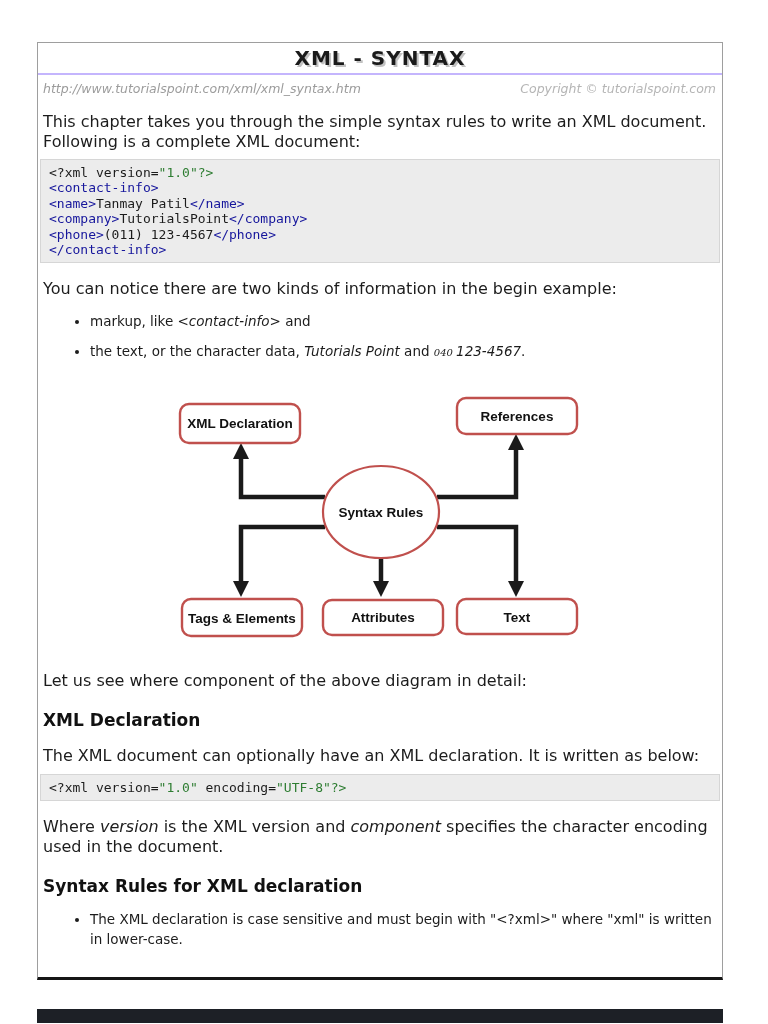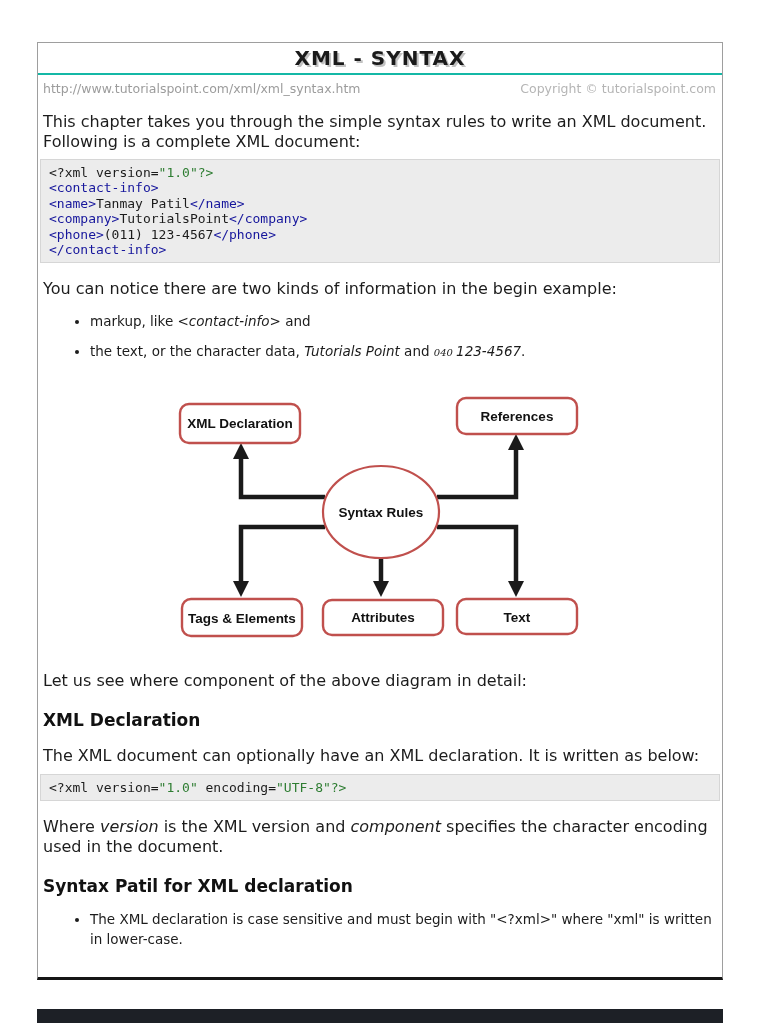--- a/index.html
+++ b/index.html
@@ -1,23 +1,23 @@
 <!DOCTYPE html>
 <html><head>
 <meta charset="utf-8">
 <style>
   html,body{margin:0;padding:0;background:#ffffff;}
   .canvas{position:relative;width:768px;height:1024px;overflow:hidden;background:#ffffff;
           font-family:"DejaVu Sans",sans-serif;color:#1c1c1c;}
   .page-frame{position:absolute;left:37px;top:42px;width:686px;height:938px;box-sizing:border-box;
               border:1px solid #9e9e9e;border-bottom:3px solid #161616;background:#ffffff;overflow:hidden;}
-  .title-bar{height:30px;border-bottom:2px solid #14b8a6;display:flex;align-items:center;justify-content:center;}
+  .title-bar{height:30px;border-bottom:2px solid #c4b5fd;display:flex;align-items:center;justify-content:center;}
   .title-bar h1{margin:0;font-size:20px;font-weight:bold;letter-spacing:1px;color:#1a1a1a;
                 text-shadow:2px 2px 0 #c2c2c2;}
-  .meta-row{display:flex;justify-content:space-between;align-items:baseline;padding:6px 6px 0 5px;font-size:12.5px;}
+  .meta-row{display:flex;justify-content:space-between;align-items:baseline;padding:6px 6px 0 5px;font-size:12.5px;font-style:italic;}
   .meta-row .url{color:#9c9c9c;text-decoration:none;}
   .meta-row .copyright{color:#b5b5b5;}
   .para{font-size:16px;line-height:19.5px;margin:16px 5px 0 5px;}
   pre.code{margin:8px 2px 0 2px;background:#ececec;border:1px solid #d6d6d6;padding:5px 8px;
            font-family:"DejaVu Sans Mono",monospace;font-size:13px;line-height:15.4px;white-space:pre;}
   .tok-pln{color:#1c1c1c;text-align:right;} .tok-tag{color:#16169c;} .tok-str{color:#2e7d32;}
   ul{margin:13px 0 0 0;padding-left:52px;}
   ul li{font-size:13.5px;line-height:19.5px;margin-top:11px;}
   ul.rules li{margin-top:14px;}
   i{font-style:italic;}
@@ -94,21 +94,21 @@
     <p class="para">Let us see where component of the above diagram in detail:</p>
 
     <h2 class="section-heading">XML Declaration</h2>
 
     <p class="para">The XML document can optionally have an XML declaration. It is written as below:</p>
 
     <pre class="code"><div><span class="tok-pln">&lt;?xml version=</span><span class="tok-str">"1.0"</span><span class="tok-pln"> encoding=</span><span class="tok-str">"UTF-8"</span><span class="tok-str">?&gt;</span></div></pre>
 
     <p class="para"><span>Where </span><i>version</i><span> is the XML version and </span><i>component</i><span> specifies the character encoding used in the document.</span></p>
 
-    <h2 class="section-heading">Syntax Patil for XML declaration</h2>
+    <h2 class="section-heading">Syntax Rules for XML declaration</h2>
 
     <ul class="rules">
       <li>The XML declaration is case sensitive and must begin with "&lt;?xml&gt;" where "xml" is written in lower-case.</li>
 
     </ul>
 
   </div>
 
   <div class="next-page-edge"></div>
 </div>

